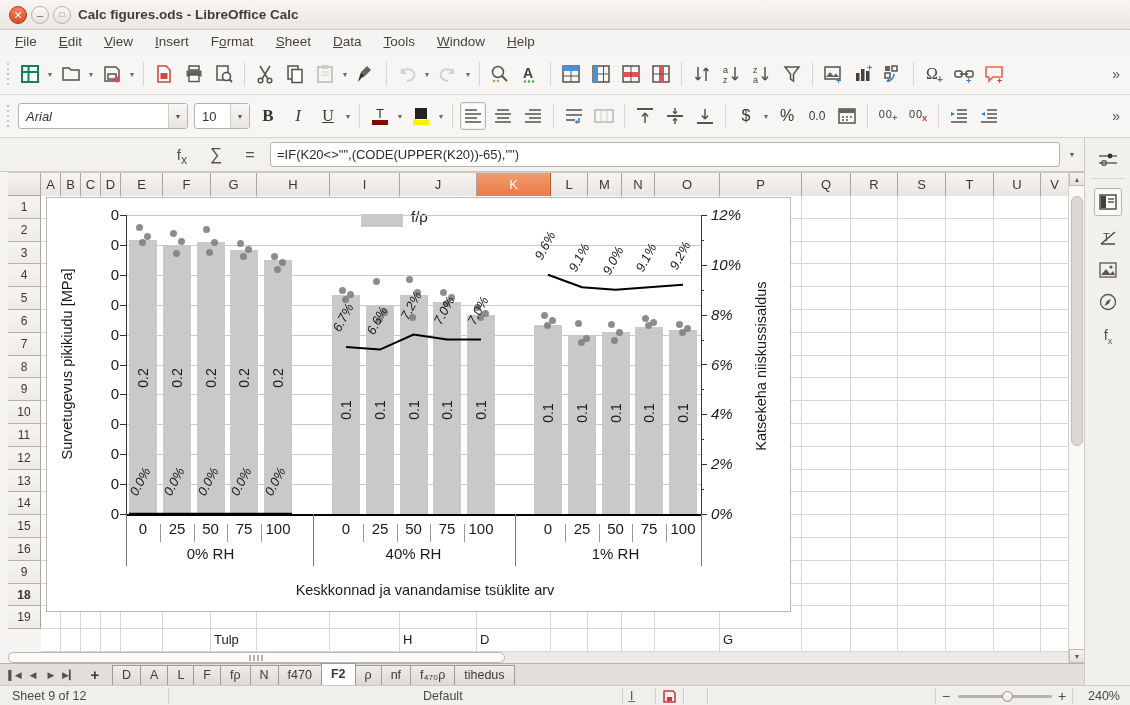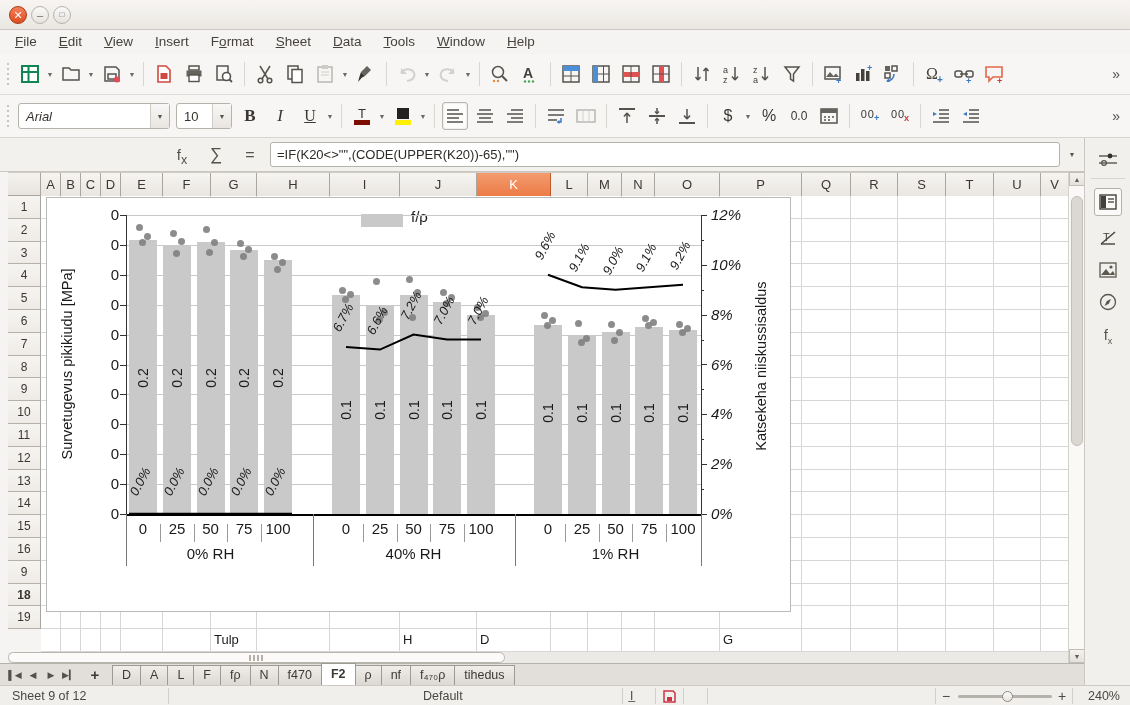--- a/index.html
+++ b/index.html
@@ -109,20 +109,21 @@
   .sb-icon.active { background:#fbfaf9; border:1px solid #b5b1ac; border-radius:3px; }
   #sb-divider { position:absolute; left:6px; top:40px; width:34px; height:1px; background:#d8d4cf; }
 </style>
 </head>
 <body>
 
 <div class="abs" id="titlebar">
   <div class="winbtn" id="btn-close">✕</div>
   <div class="winbtn" id="btn-min">–</div>
   <div class="winbtn" id="btn-max">□</div>
+  <div id="title-text">Calc figures.ods - LibreOffice Calc</div>
 </div>
 
 <div class="abs" id="menubar">
     <div class="menu-item"><u>F</u>ile</div>
     <div class="menu-item"><u>E</u>dit</div>
     <div class="menu-item"><u>V</u>iew</div>
     <div class="menu-item"><u>I</u>nsert</div>
     <div class="menu-item">F<u>o</u>rmat</div>
     <div class="menu-item"><u>S</u>heet</div>
     <div class="menu-item"><u>D</u>ata</div>
@@ -334,21 +335,21 @@
     <div class="tb-btn">
       <svg width="20" height="20" viewBox="0 0 20 20">
         <path d="M2 3h16v10H9l-4 4v-4H2z" fill="none" stroke="#e2684a" stroke-width="1.6"></path>
         <text x="13" y="20" font-size="9" font-weight="bold" fill="#cf3a3a" font-family="sans-serif">+</text>
       </svg>
     </div>
     <div class="glyph" style="margin-left: auto; margin-right: 10px; font-size: 14px;">»</div>
   </div>
 <div class="abs" id="toolbar2">
     <div class="tb-grip"></div>
-    <div class="combo" style="width: 152px;">
+    <div class="combo" style="width: 170px;">
       <span class="val" style="font-style:italic;">Arial</span>
       <span class="drop">▼</span>
     </div>
     <div class="combo" style="width: 56px;">
       <span class="val">10</span>
       <span class="drop">▼</span>
     </div>
     <div class="tb-btn">
       <span style="font-family:'Liberation Serif',serif;font-weight:bold;font-size:17px;color:#3a3733;">B</span>
     </div>
@@ -599,20 +600,21 @@
     <div class="tick" style="left: 654px; top: 116.64px; width: 6px; height: 1px;"></div>
     <div class="tick" style="left: 654px; top: 91.72px; width: 3px; height: 1px;"></div>
     <div class="tick" style="left: 654px; top: 66.8px; width: 6px; height: 1px;"></div>
     <div class="tick" style="left: 654px; top: 41.88px; width: 3px; height: 1px;"></div>
     <div class="tick" style="left: 654px; top: 16.96px; width: 6px; height: 1px;"></div>
     <div class="tick" style="left: 79px; top: 17px; width: 1px; height: 299px;"></div>
     <div class="tick" style="left: 654px; top: 17px; width: 1px; height: 299px;"></div>
     <div class="tick" style="left: 79px; top: 316px; width: 576px; height: 1.5px; background: rgb(0, 0, 0);"></div>
     <div class="axis-title" style="left: 20px; top: 166px; width: 280px; transform: translate(-50%, -50%) rotate(-90deg);">Survetugevus pikikiudu [MPa]</div>
     <div class="axis-title" style="left: 714px; top: 168px; width: 280px; transform: translate(-50%, -50%) rotate(-90deg);">Katsekeha niiskussisaldus</div>
+    <div class="axis-title" style="left: 378px; top: 384px; width: 400px; transform: translateX(-50%); font-size: 14.5px;">Keskkonnad ja vanandamise tsüklite arv</div>
     <div class="tick" style="left: 79px; top: 316px; width: 1px; height: 52px; background: rgb(119, 119, 119);"></div>
     <div class="tick" style="left: 265.5px; top: 316px; width: 1px; height: 52px; background: rgb(119, 119, 119);"></div>
     <div class="tick" style="left: 467.5px; top: 316px; width: 1px; height: 52px; background: rgb(119, 119, 119);"></div>
     <div class="tick" style="left: 654px; top: 316px; width: 1px; height: 52px; background: rgb(119, 119, 119);"></div>
     <div class="bar" style="left: 82px; top: 41.9167px; width: 28px; height: 274.083px; background: rgb(201, 201, 201);"></div>
     <div class="bar-label" style="left: 96px; top: 180px;">0.2</div>
     <div class="dot" style="left: 88.5px; top: 25.9583px;"></div>
     <div class="dot" style="left: 96.5px; top: 34.6792px;"></div>
     <div class="dot" style="left: 91.5px; top: 40.9083px;"></div>
     <div class="xcycle" style="left: 96px; top: 322px;">0</div>

